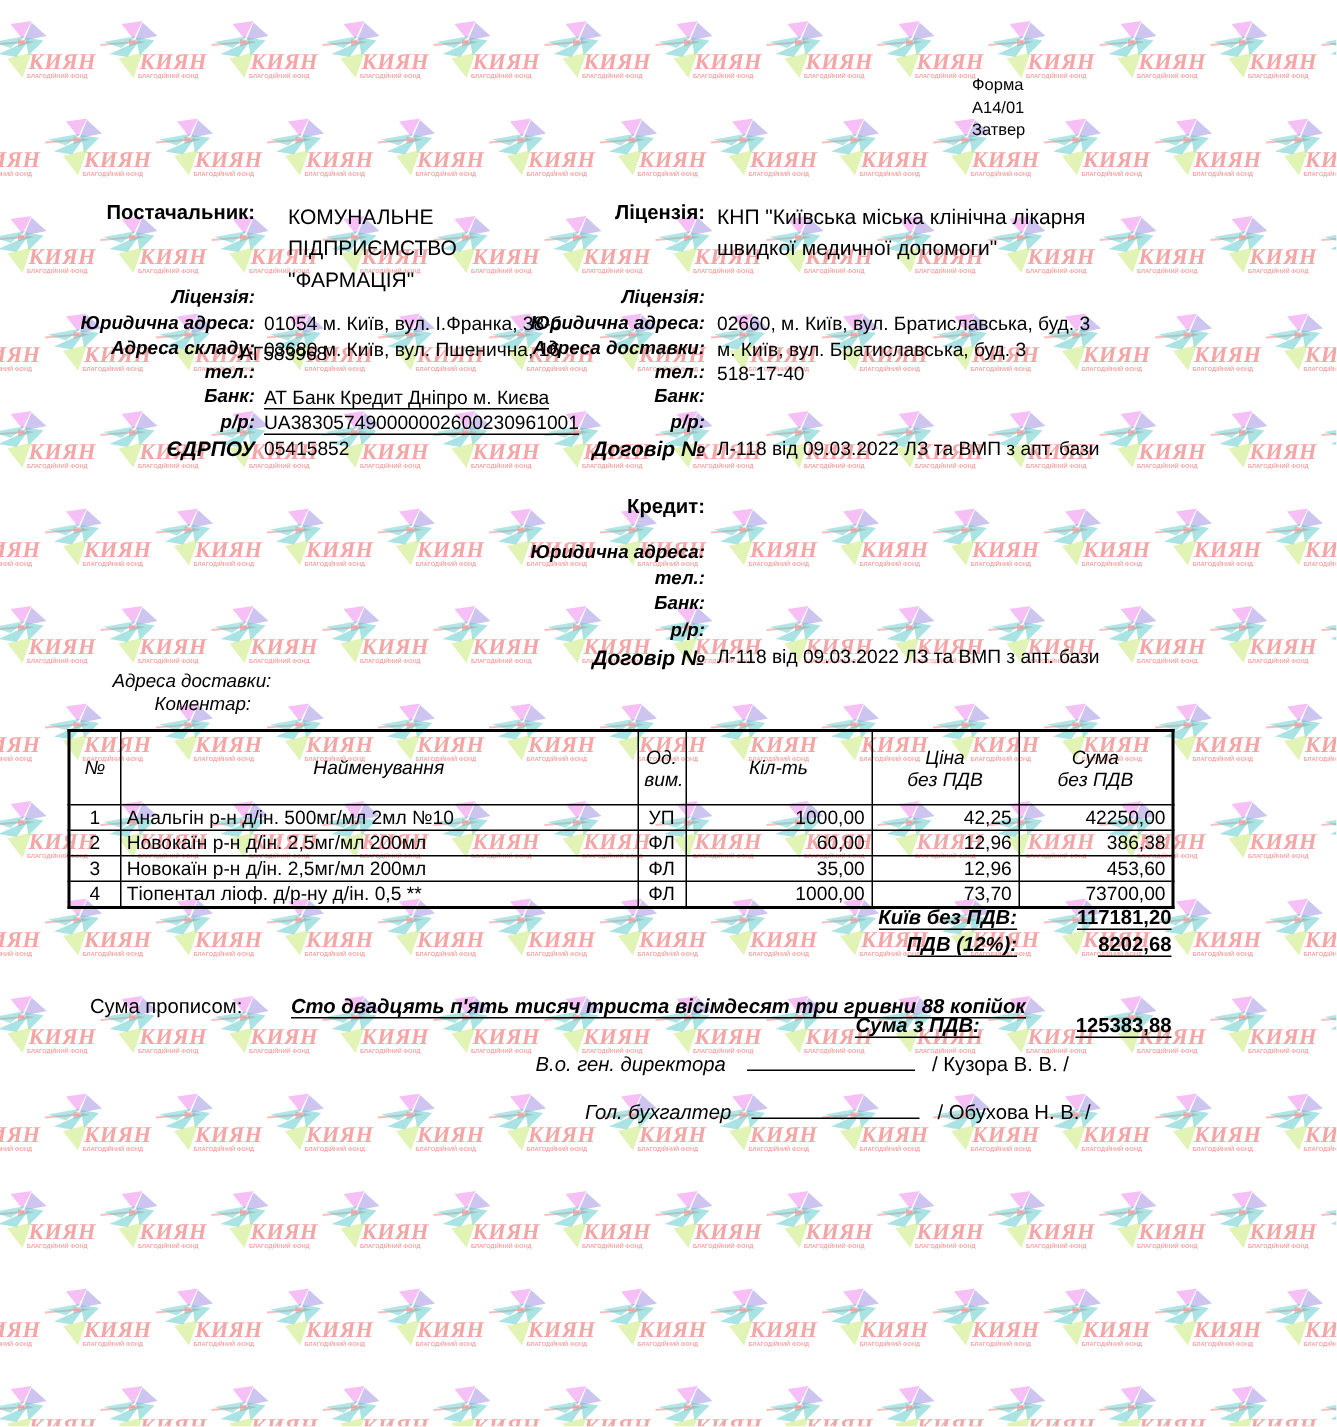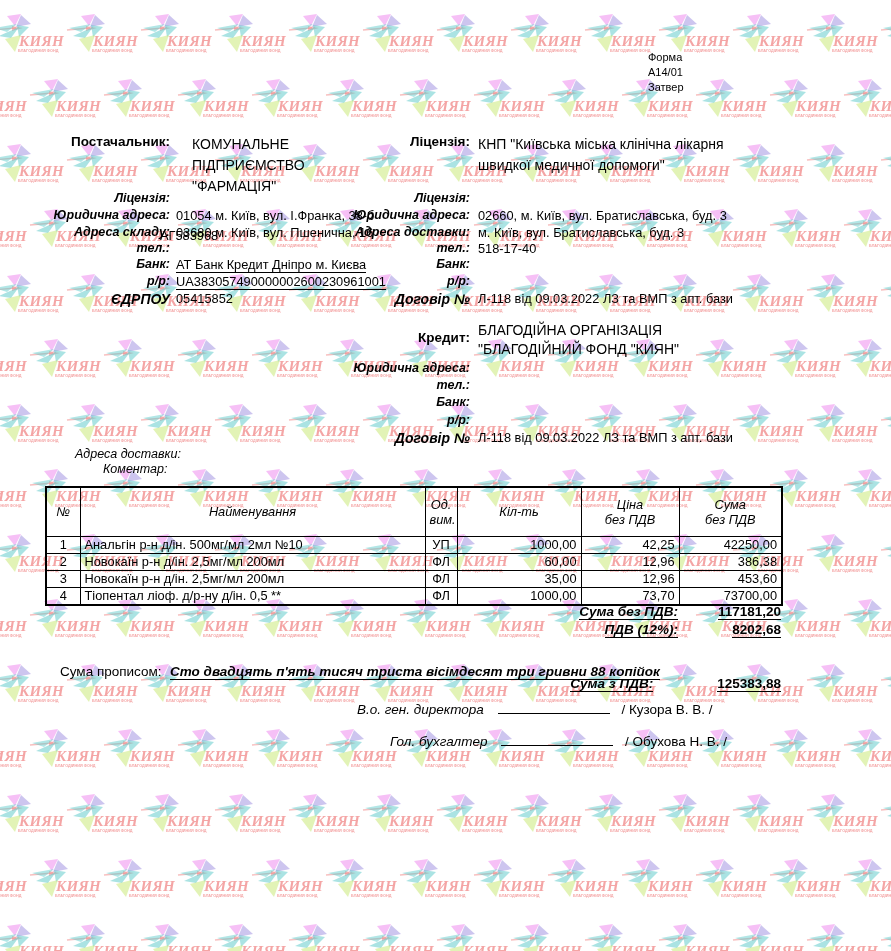--- a/index.html
+++ b/index.html
@@ -2398,22 +2398,20 @@
     <div class="abs hdr-lbl" style="left:25px;top:134px;width:145px;">Постачальник:</div>
     <div class="abs val-name pre" style="left:192px;top:134px;width:210px;line-height:21px;">КОМУНАЛЬНЕ
 ПІДПРИЄМСТВО
 "ФАРМАЦІЯ"</div>
 
     <div class="abs hdr-lbl" style="left:290px;top:134px;width:180px;">Ліцензія:</div>
     <div class="abs val-name pre" style="left:478px;top:134px;width:400px;line-height:21px;">КНП "Київська міська клінічна лікарня
 швидкої медичної допомоги"</div>
 
     <div class="abs hdr-lbl" style="left:290px;top:330px;width:180px;">Кредит:</div>
-    <div class="abs val-name pre" style="left:478px;top:321px;width:400px;line-height:19px;">БЛАГОДІЙНА ОРГАНІЗАЦІЯ
-"БЛАГОДІЙНИЙ ФОНД "КИЯН"</div>
 
     <div id="party-rows">
         <div class="abs lbl" style="left: 25px; top: 191px; width: 145px;">Ліцензія:</div>
         <div class="abs val" style="left: 160px; top: 191px; margin-top: 37px;"><span>АГ583968</span></div>
         <div class="abs lbl" style="left: 25px; top: 208px; width: 145px;">Юридична адреса:</div>
         <div class="abs val" style="left: 176px; top: 208px;"><span>01054 м. Київ, вул. І.Франка, 38-б</span></div>
         <div class="abs lbl" style="left: 25px; top: 225px; width: 145px;">Адреса складу:</div>
         <div class="abs val" style="left: 176px; top: 225px;"><span>03680 м. Київ, вул. Пшенична, 16</span></div>
         <div class="abs lbl" style="left: 25px; top: 241px; width: 145px;">тел.:</div>
         <div class="abs lbl" style="left: 25px; top: 257px; width: 145px;">Банк:</div>
@@ -2497,36 +2495,36 @@
             <td class="c2">ФЛ</td>
             <td class="c3">1000,00</td>
             <td class="c4">73,70</td>
             <td class="c5">73700,00</td>
           </tr>
         </tbody>
     </table>
 
     <div id="totals">
         <div class="totals-row" style="top: 604px;">
-          <span class="tl"><span class="ul">Сума без ПДВ:</span></span>
+          <span class="tl"><span class="ul">Київ без ПДВ:</span></span>
           <span class="tv"><span class="ul">117181,20</span></span>
         </div>
         <div class="totals-row" style="top: 622px;">
           <span class="tl"><span class="ul">ПДВ (12%):</span></span>
           <span class="tv"><span class="ul">8202,68</span></span>
         </div>
         <div class="totals-row" style="top: 676px; gap: 34px;">
           <span class="tl"><span class="ul">Сума з ПДВ:</span></span>
           <span class="tv"><span class="ul">125383,88</span></span>
         </div>
       </div>
 
     <div class="abs" style="left:60px;top:662px;">
       <span class="aw-label">Сума прописом:</span>
-      <span class="aw-value" style="margin-left:4px;">Сто двадцять п'ять тисяч триста вісімдесят три гривни 88 копійок</span>
+      <span class="aw-value" style="margin-left:28px;">Сто двадцять п'ять тисяч триста вісімдесят три гривни 88 копійок</span>
     </div>
 
     <div class="abs sig" style="left:390px;top:732px;">
       <span class="sig-title">Гол. бухгалтер</span>
       <span class="sig-line"></span>
       <span class="sig-name">/ Обухова Н. В. /</span>
     </div>
     <div class="abs sig" style="left:357px;top:700px;">
       <span class="sig-title">В.о. ген. директора</span>
       <span class="sig-line"></span>

